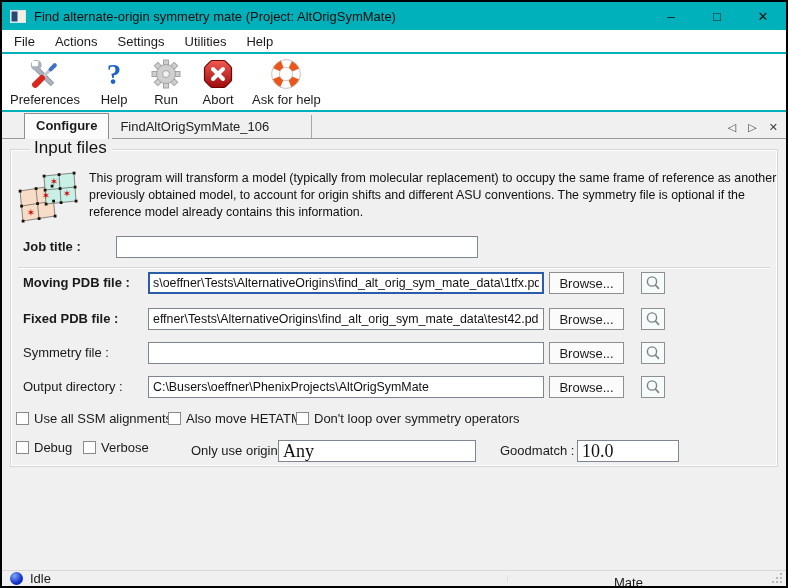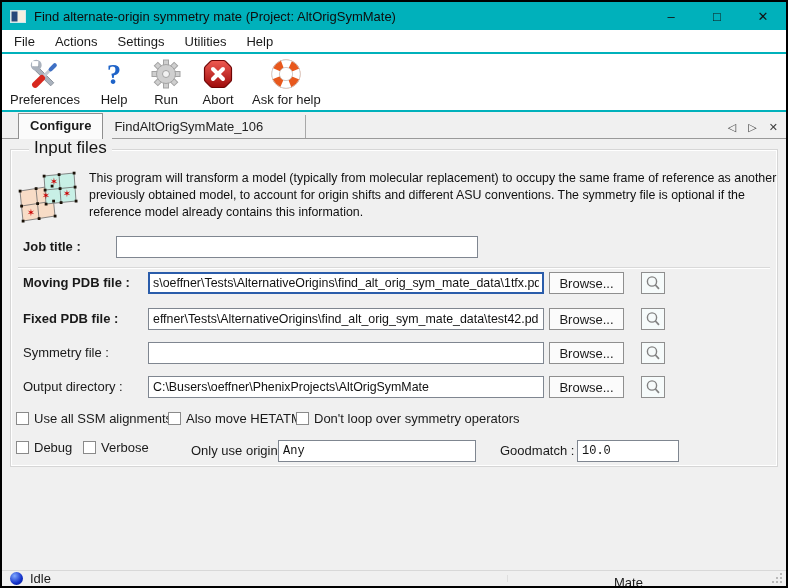--- a/index.html
+++ b/index.html
@@ -21,37 +21,37 @@
   .menu-item{font-size:13px;padding:2px 10px;white-space:nowrap;}
   .rule{height:2px;background:#00b1bb;flex:0 0 auto;}
   
   .toolbar{height:56px;background:#ffffff;display:flex;align-items:flex-end;gap:16px;padding:3px 0 3px 8px;flex:0 0 auto;}
   .toolbtn{display:flex;flex-direction:column;align-items:center;min-width:36px;}
   .toolbtn .ticon{height:36px;display:flex;align-items:center;justify-content:center;}
   .toolbtn .tlabel{font-size:13px;line-height:15px;white-space:nowrap;}
   .qmark{font-size:29px;font-weight:bold;color:#1e63c8;line-height:30px;font-family:"Liberation Serif",serif;}
   
   .content{flex:1 1 auto;position:relative;background:#f0f0f0;}
-  .tabstrip{position:absolute;top:2px;left:0;right:0;height:25px;border-bottom:1px solid #9a9a9a;display:flex;align-items:flex-end;padding-left:16px;}
+  .tabstrip{position:absolute;top:2px;left:0;right:0;height:25px;border-bottom:1px solid #9a9a9a;display:flex;align-items:flex-end;padding-left:22px;}
   .tab{font-size:13px;padding:4px 11px 4px 11px;position:relative;}
   .tab.active{background:#fbfbfb;border:1px solid #8f8f8f;border-bottom:none;font-weight:bold;margin-bottom:-1px;padding-bottom:6px;z-index:2;}
   .tab.inactive{border-right:1px solid #a8a8a8;padding-right:42px;color:#222;}
   .tabnav{position:absolute;right:8px;top:7px;display:flex;gap:12px;font-size:11px;color:#3c3c3c;}
   .panel{position:absolute;top:28px;left:0;right:0;bottom:0;}
   
   .groupbox{position:absolute;left:8px;top:9px;width:768px;height:318px;border:1px solid #d6d6d6;box-shadow:inset 0 0 0 1px #ffffff;}
   .group-title{position:absolute;top:-12px;left:6px;background:#f0f0f0;padding:0 5px;font-size:17px;color:#141414;white-space:nowrap;margin-left:12px;}
   .desc-icon{position:absolute;left:6px;top:20px;}
   .desc-text{position:absolute;left:78px;top:20px;width:692px;font-size:12.4px;line-height:1.38;color:#101010;}
   .frow{position:absolute;left:0;right:0;height:24px;}
   .flabel{position:absolute;left:12px;top:3px;font-size:13px;white-space:nowrap;}
   .flabel.bold{font-weight:bold;}
   .tbox{position:absolute;top:0;height:22px;border:1px solid #7f8690;background:#ffffff;font-family:"Liberation Sans",sans-serif;font-size:12.4px;padding:1px 4px;color:#111;}
   .tbox.focused{border:1px solid #2a5caa;box-shadow:0 0 0 1px #2a5caa inset;}
-  .tbox.mono{font-family:Liberation Mono, monospace;font-size:12px;}
+  .tbox.mono{font-family:Liberation Serif, serif;font-size:18px;}
   .job-input{left:105px;width:362px;}
   .path-input{left:137px;width:396px;}
   .browse-btn{position:absolute;left:538px;top:0;width:75px;height:22px;border:1px solid #8f8f8f;background:#fbfbfb;font-size:13px;font-family:"Liberation Sans",sans-serif;color:#1a1a1a;padding:0;}
   .mag-btn{position:absolute;left:630px;top:0;width:24px;height:22px;border:1px solid #8f8f8f;background:#f6fbfb;padding:0;display:flex;align-items:center;justify-content:center;}
   .hsep{position:absolute;left:7px;right:7px;height:2px;background:linear-gradient(#d9d9d9 50%,#ffffff 50%);}
   .checkitem{position:absolute;top:0;display:flex;align-items:center;gap:5px;font-size:13px;white-space:nowrap;}
   .cb{width:13px;height:13px;border:1px solid #8a8a8a;background:#fff;flex:0 0 auto;}
   
   .statusbar{height:16px;flex:0 0 auto;border-top:1px solid #d8d8d8;background:#f0f0f0;display:flex;align-items:center;position:relative;}
   .sphere{width:13px;height:13px;border-radius:50%;margin-left:8px;background:radial-gradient(circle at 35% 30%,#7fa8ff,#1230c8 60%,#091a80);flex:0 0 auto;}

